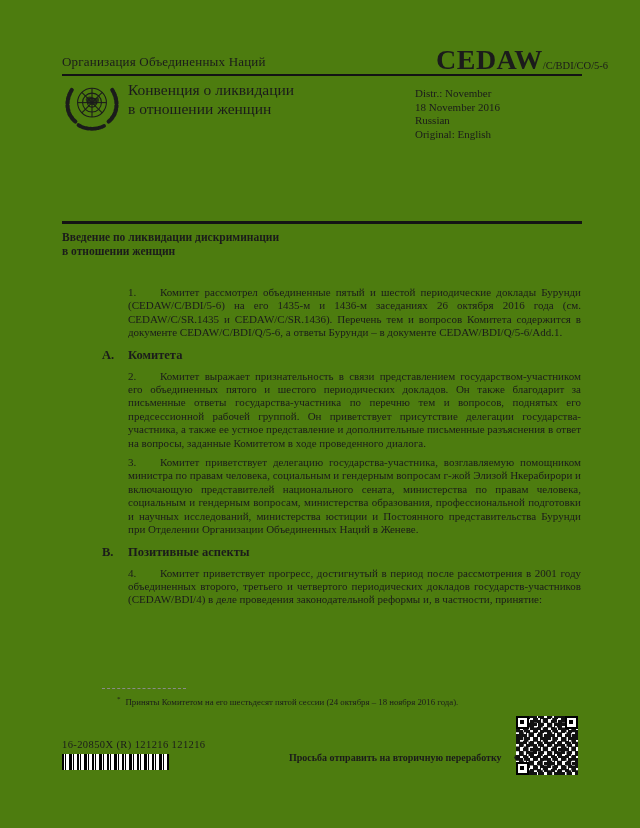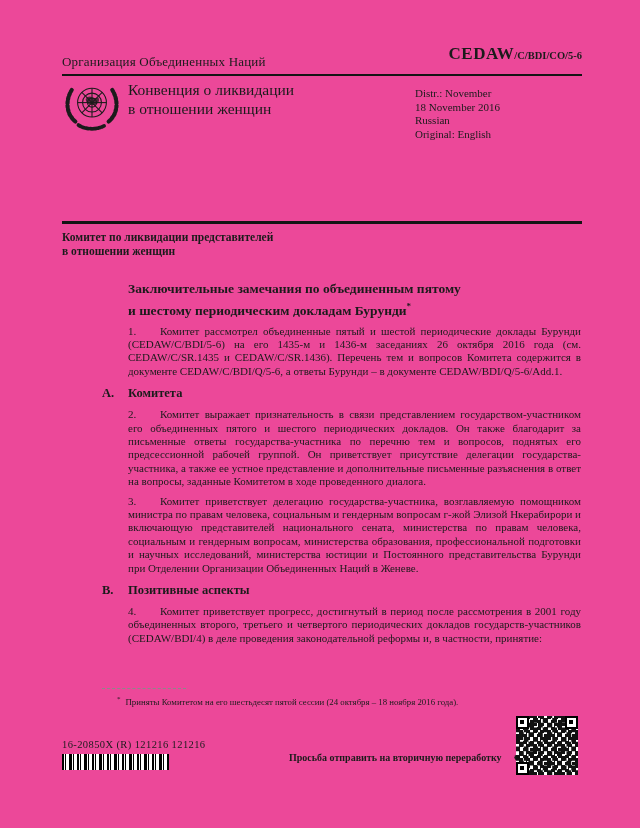--- a/index.html
+++ b/index.html
@@ -1,25 +1,25 @@
 <!DOCTYPE html>
 <html><head>
 <meta charset="utf-8">
 <style>
   html,body{margin:0;padding:0;background:#ffffff;}
   .page{
-    position:relative;width:640px;height:828px;background:#ec4899;
+    position:relative;width:640px;height:828px;background:#4d7c0f;
     font-family:"Liberation Serif","DejaVu Serif",serif;color:#1b1b1b;
     overflow:hidden;
   }
   
   .org-name{position:absolute;left:62px;top:54px;font-size:13px;letter-spacing:.2px;}
   .symbol-block{position:absolute;top:44px;left:436px;width:146px;text-align:right;white-space:nowrap;}
-  .symbol-main{font-size:17px;font-weight:700;letter-spacing:.5px;}
-  .symbol-suffix{font-size:10.5px;font-weight:700;}
+  .symbol-main{font-size:28px;font-weight:700;letter-spacing:.5px;}
+  .symbol-suffix{font-size:10.5px;font-weight:400;}
   .header-rule{position:absolute;left:62px;top:74px;width:520px;height:2px;background:#141414;}
   .emblem{position:absolute;left:63px;top:81px;}
   .conv-title{position:absolute;left:128px;top:80px;width:215px;font-size:15.5px;font-weight:400;line-height:19px;}
   .conv-title span{display:block;}
   .distr-block{position:absolute;left:415px;top:87px;font-size:11px;line-height:13.5px;}
   .distr-block div{white-space:nowrap;}
   
   .thick-rule{position:absolute;left:62px;top:221px;width:520px;height:2.5px;background:#141414;}
   .committee{position:absolute;left:62px;top:231px;font-size:11.5px;font-weight:700;line-height:13.5px;}
   .committee span{display:block;}
@@ -98,29 +98,25 @@
 
   <div class="distr-block">
     <div>Distr.: November</div>
     <div>18 November 2016</div>
     <div>Russian</div>
     <div>Original: English</div>
   </div>
 
   <div class="thick-rule"></div>
   <div class="committee">
-    <span>Комитет по ликвидации представителей</span>
+    <span>Введение по ликвидации дискриминации</span>
     <span>в отношении женщин</span>
   </div>
 
   <div class="content">
-    <h1 class="doc-title">
-      <span class="tl tl1">Заключительные замечания по объединенным пятому</span>
-      <span class="tl">и шестому периодическим докладам Бурунди</span><sup>*</sup>
-    </h1>
 
     <p class="para">
       <span class="pnum">1.</span><span>Комитет рассмотрел объединенные пятый и шестой периодические доклады Бурунди (CEDAW/C/BDI/5-6) на его 1435-м и 1436-м заседаниях 26 октября 2016 года (см. CEDAW/C/SR.1435 и CEDAW/C/SR.1436). Перечень тем и вопросов Комитета содержится в документе CEDAW/C/BDI/Q/5-6, а ответы Бурунди – в документе CEDAW/BDI/Q/5-6/Add.1.</span>
     </p>
 
     <div class="section-h">
       <span class="slet">A.</span><span>Комитета</span>
     </div>
 
     <p class="para">

